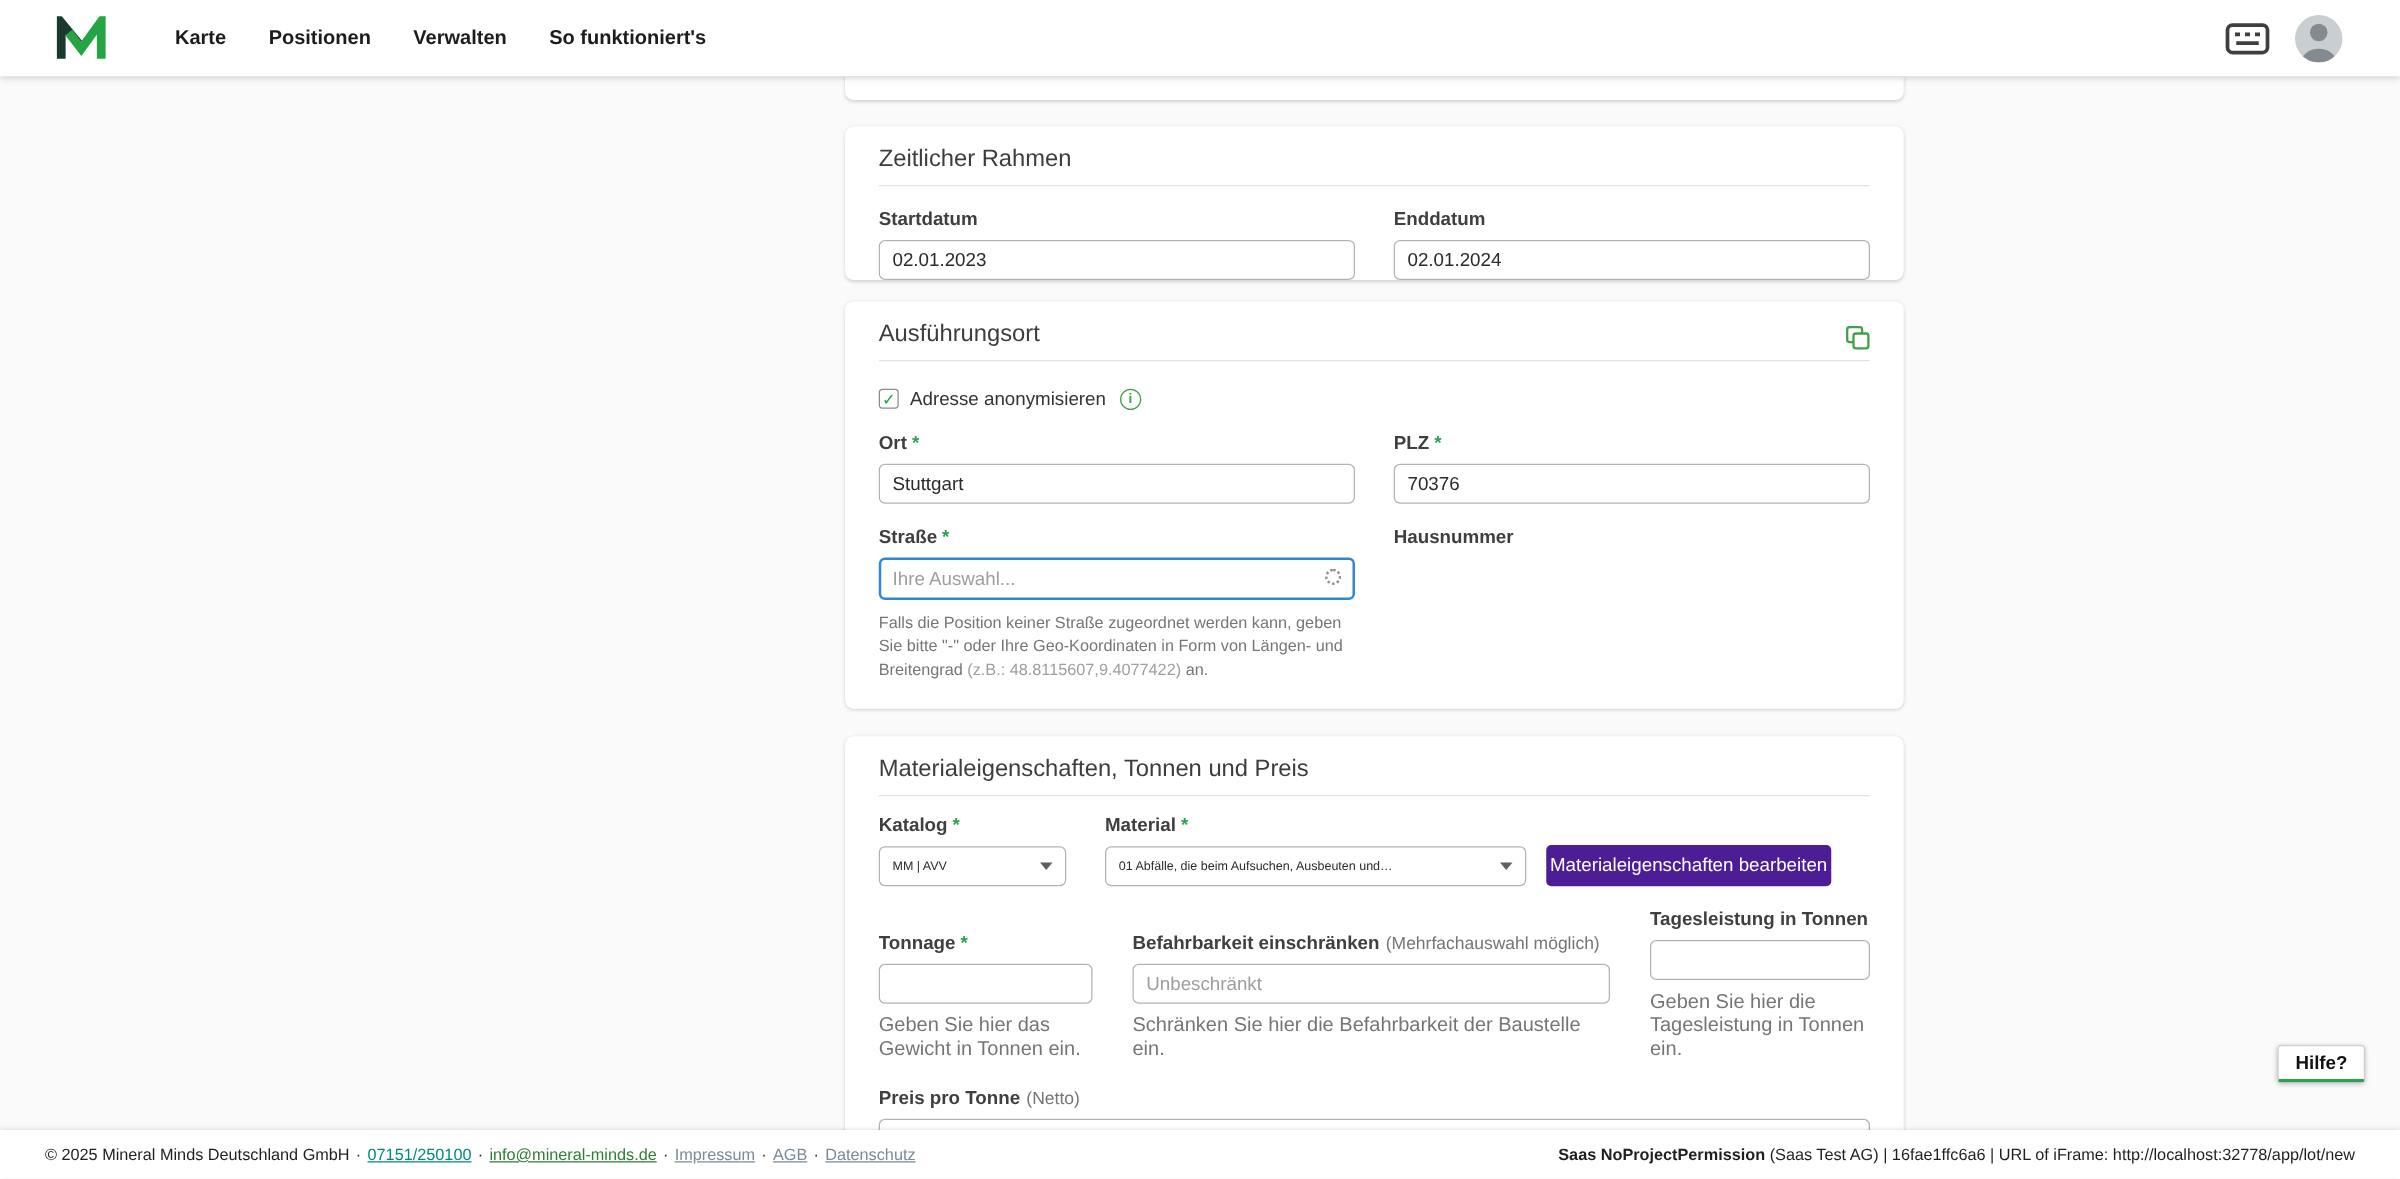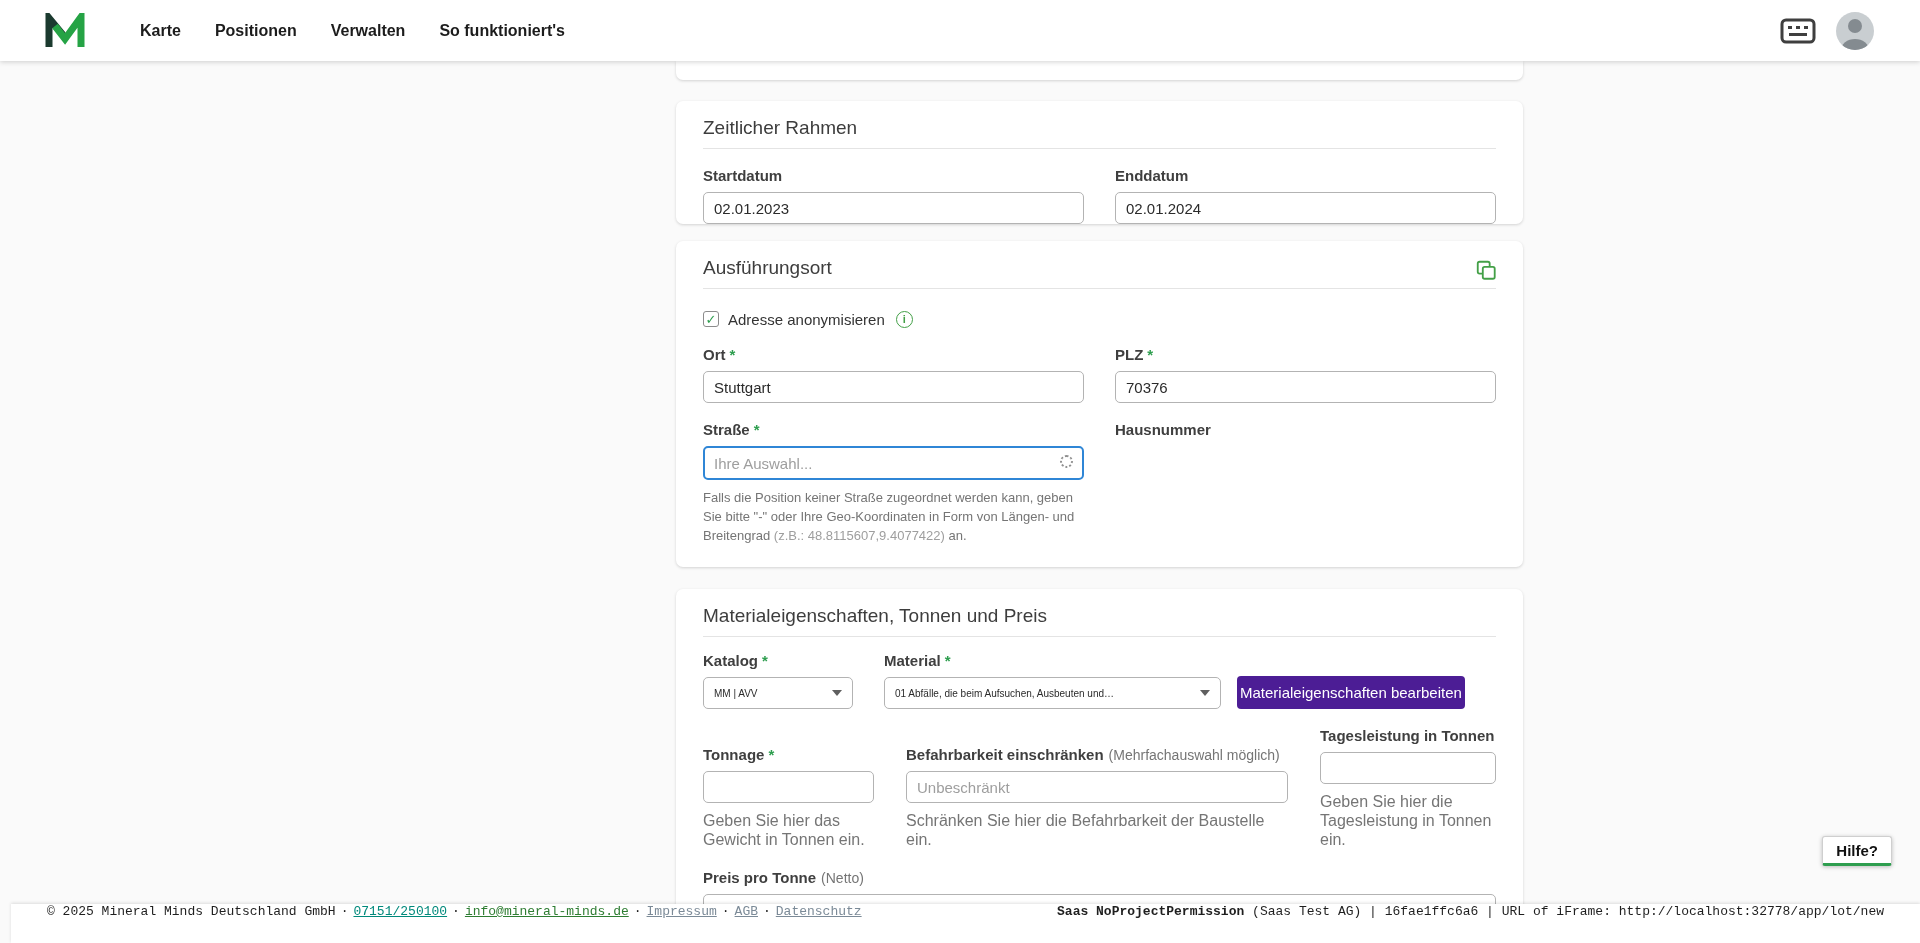--- a/index.html
+++ b/index.html
@@ -78,23 +78,23 @@
   .preis-block { margin-top:20px; }
   .preis-input { width:239px; height:40px; }
 
   
   .help-btn { position:absolute; right:28px; top:836px; z-index:25; background:#fff;
               border:1px solid #cfcfcf; border-bottom:3px solid #2e9e4f; border-radius:3px;
               padding:5px 13px 4px; font-size:15px; font-weight:700; color:#111;
               box-shadow:0 1px 4px rgba(0,0,0,.25); cursor:pointer; }
 
   
-  .footer { position:absolute; bottom:0; left:11px; right:0; height:39px; background:#fff;
-            box-shadow:0 -1px 3px rgba(0,0,0,.12); z-index:30; display:flex; align-items:flex-start;
-            justify-content:space-between; padding:0 36px; font-size:13px; color:#1f1f1f;font-family:Liberation Mono, monospace; }
+  .footer { position:absolute; bottom:0; left:0; right:0; height:39px; background:#fff;
+            box-shadow:0 -1px 3px rgba(0,0,0,.12); z-index:30; display:flex; align-items:center;
+            justify-content:space-between; padding:0 36px; font-size:13px; color:#1f1f1f; }
   .footer-left { display:flex; align-items:center; white-space:nowrap; }
   .sep { margin:0 5px; color:#1f1f1f; }
   .link-phone { color:#00897b; text-decoration:underline; cursor:pointer; }
   .link-email { color:#2e7d32; text-decoration:underline; cursor:pointer; }
   .link-muted { color:#7b8a97; text-decoration:underline; cursor:pointer; }
   .footer-right { white-space:nowrap; }
   .footer-right b { font-weight:700; }
 </style>
 </head>
 <body>

